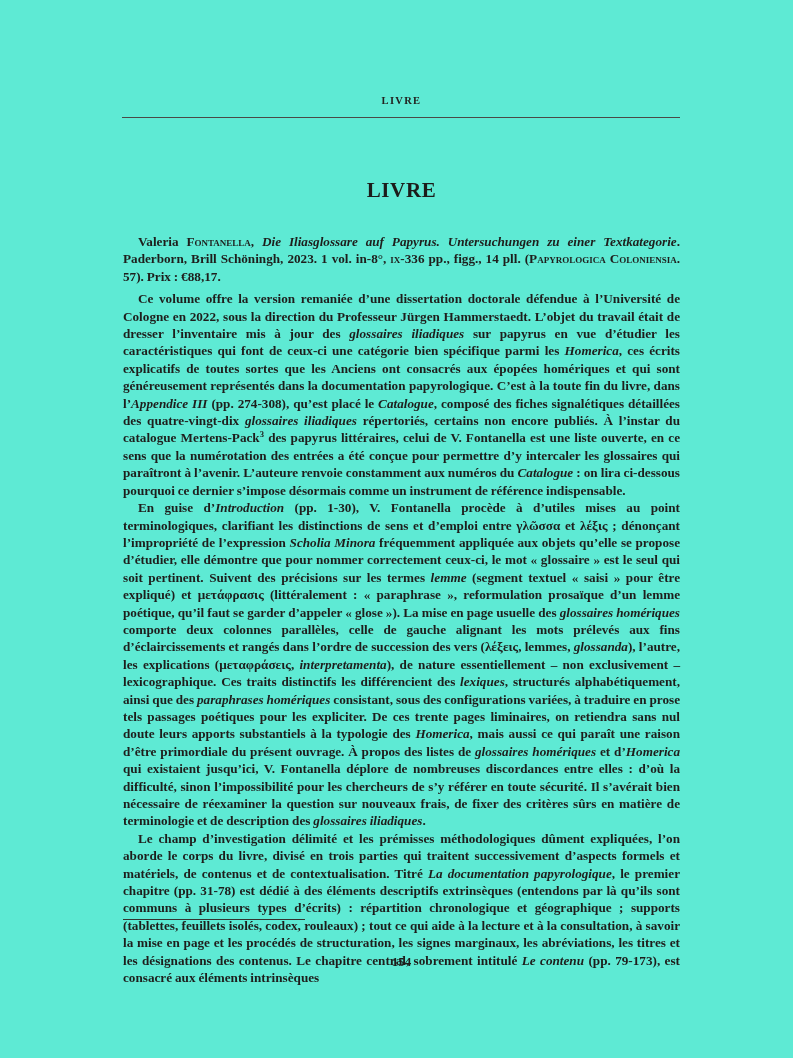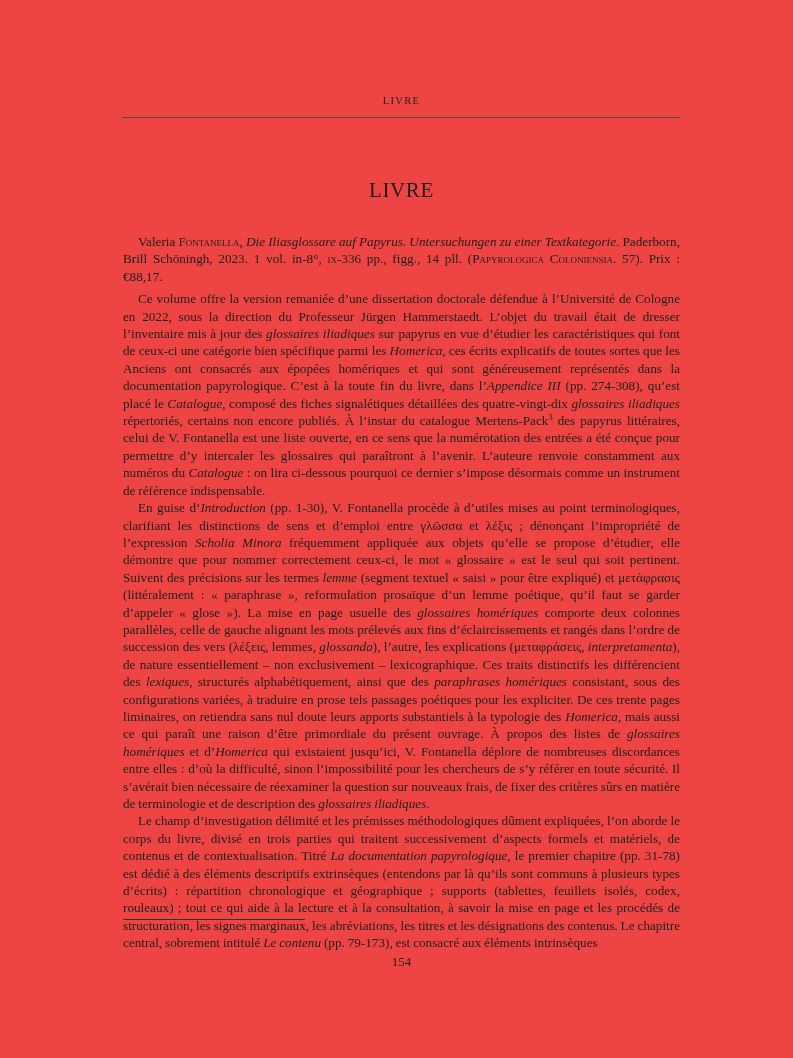--- a/index.html
+++ b/index.html
@@ -12,21 +12,22 @@
     height: 1058px;
     position: relative;
     overflow: hidden;
     font-family: "Liberation Serif", "DejaVu Serif", serif;
     color: #1e1e1c;
     -webkit-font-smoothing: antialiased;
   }
   .page {
     position: absolute;
     inset: 0;
-    background: #ef4444;
+    background: #5eead4;
+    font-weight: bold;
   }
   .running-head {
     position: absolute;
     top: 95px;
     left: 123px;
     width: 557px;
     text-align: center;
     font-size: 10.5px;
     letter-spacing: 1.3px;
     color: #22221f;

